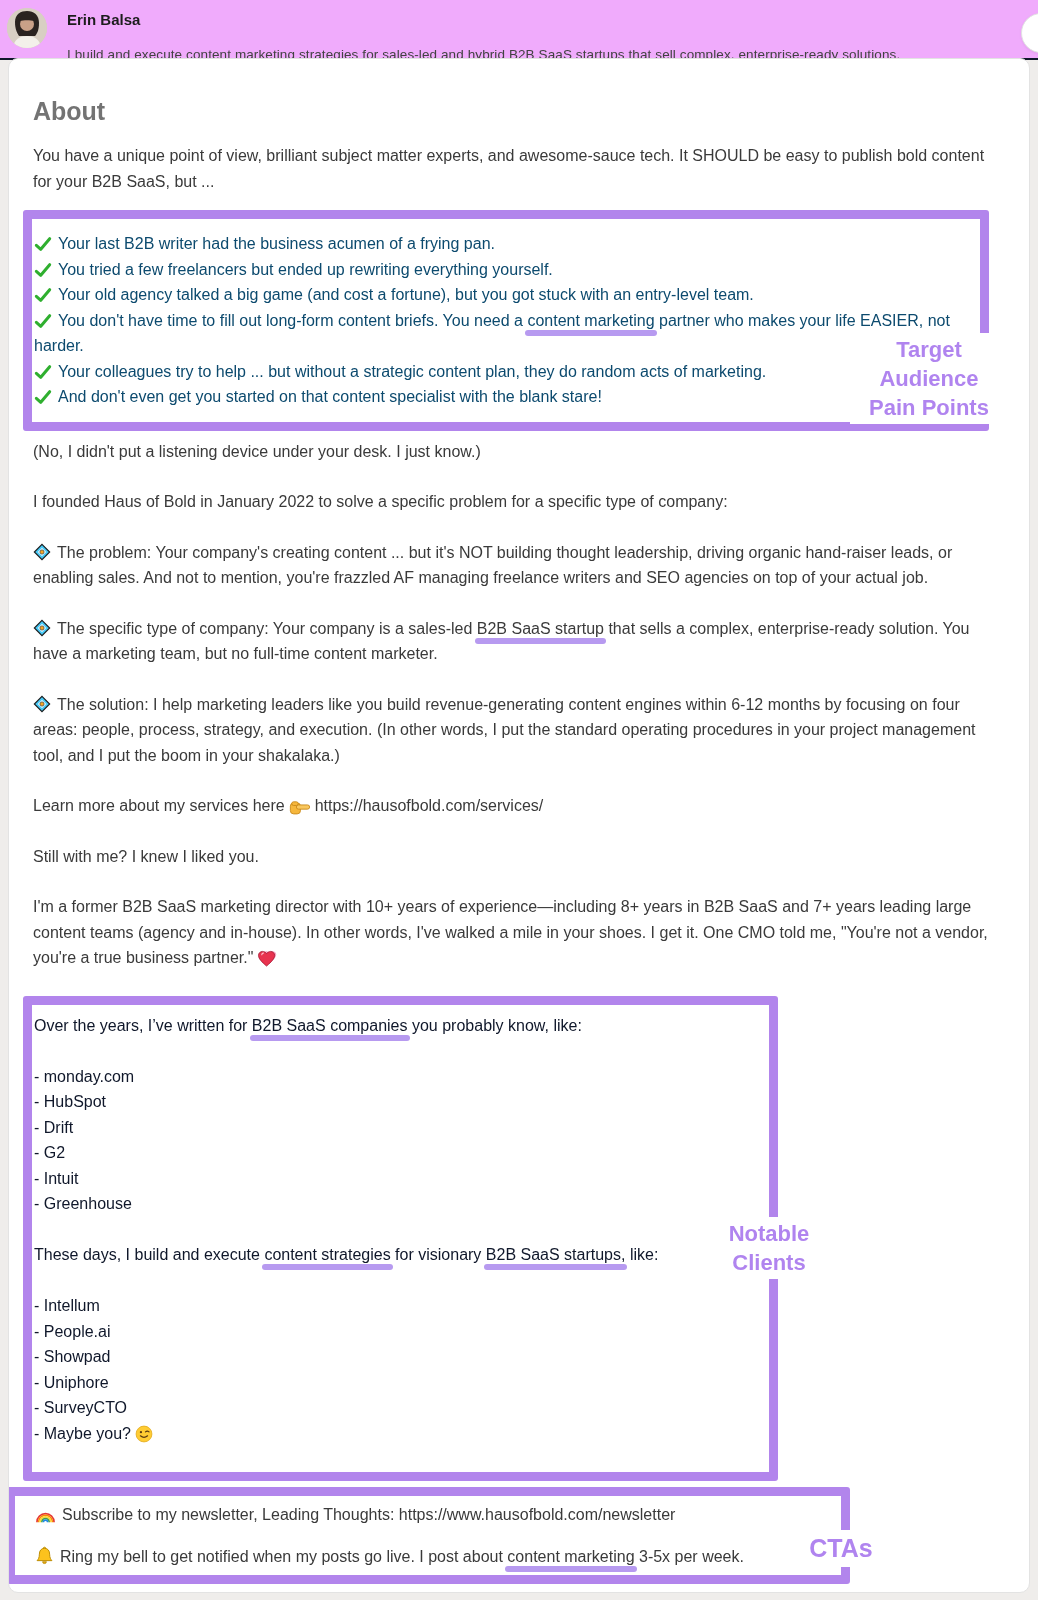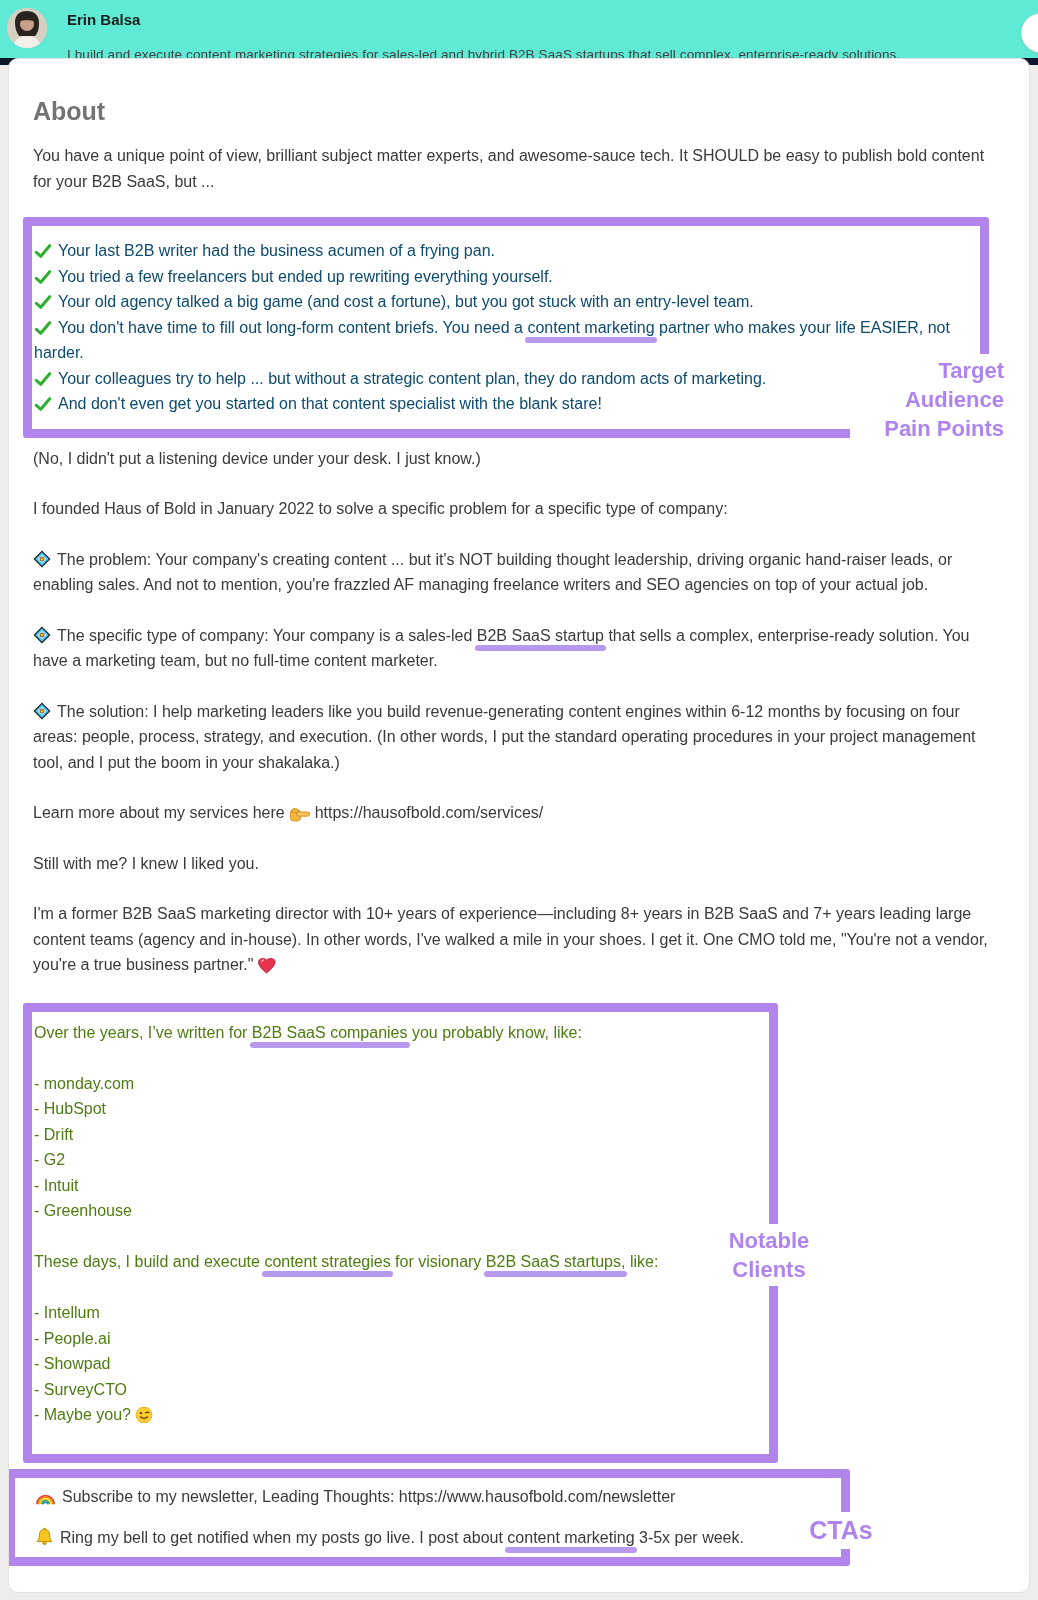--- a/index.html
+++ b/index.html
@@ -5,22 +5,22 @@
   html,body{margin:0;padding:0;}
   body{
     width:1038px;height:1600px;overflow:hidden;position:relative;
     background:#efedeb;
     font-family:"Liberation Sans","DejaVu Sans",sans-serif;
     color:#3a3a3a;
     -webkit-font-smoothing:antialiased;
   }
   
   .top-header{
-    position:absolute;top:0;left:0;width:1038px;height:58px;background:#5eead4;
-    border-bottom:7px solid #0f172a;
+    position:absolute;top:0;left:0;width:1038px;height:58px;background:#f0abfc;
+    border-bottom:2px solid #0f172a;
   }
   .avatar{
     position:absolute;top:8px;left:7px;width:40px;height:40px;border-radius:50%;
     overflow:hidden;background:#d6cdc2;cursor:pointer;
   }
   .hdr-name{
     position:absolute;top:11px;left:67px;font-size:15px;font-weight:bold;color:#1c1c1c;
   }
   .hdr-tagline{
     position:absolute;top:36px;left:67px;font-size:13.5px;color:#424242;letter-spacing:.1px;margin-top:11px;
@@ -33,21 +33,21 @@
   .card{
     position:absolute;top:58px;left:8px;width:1022px;height:1535px;
     background:#fff;border:1px solid #e3e3e3;border-radius:10px;
     box-sizing:border-box;padding:22px 24px 6px 24px;overflow:hidden;
   }
   .about-title{
     font-size:25px;font-weight:bold;color:#737373;line-height:32px;
     margin:14px 0 16px 0;
   }
   .p{font-size:16px;line-height:25.5px;margin:0 0 25px 0;color:#3a3a3a;}
-  .p.tight{margin-bottom:23px;}
+  .p.tight{margin-bottom:16px;}
   .seg-u{position:relative;white-space:nowrap;}
   .seg-u::after{
     content:"";position:absolute;left:-2px;right:-2px;bottom:-7px;height:6px;
     border-radius:3px;background:#b79af0;
   }
   
   .ic{display:inline-block;vertical-align:-3px;margin-right:6px;}
   .ic-mid{display:inline-block;vertical-align:-4px;margin:0 4px;}
   .ic-end{display:inline-block;vertical-align:-4px;margin-left:4px;}
   
@@ -57,24 +57,24 @@
   }
   .pbox-1{margin:0 16px 8px -10px;padding:12px 10px 12px 2px;}
   .pbox-2{width:755px;margin:0 0 6px -10px;padding:8px 14px 26px 2px;}
   .pbox-3{width:844px;margin:0 0 0 -27px;padding:6px 14px 6px 20px;}
   .pain-item{font-size:16px;line-height:25.5px;color:#0c4a6e;}
   .annotation{
     position:absolute;z-index:3;background:#fff;
     color:#b084ef;font-weight:bold;font-size:22px;line-height:29px;
     text-align:center;padding:2px 4px;
   }
-  .ann-1{right:-28px;top:128px;width:150px;text-align:right;}
+  .ann-1{right:-28px;top:114px;width:150px;}
   .ann-2{left:100%;top:212px;transform:translateX(-50%);width:110px;}
   .ann-3{left:100%;top:34px;transform:translateX(-50%);font-size:25px;padding:4px 8px;}
-  .client-line{font-size:16px;line-height:25.5px;color:#4d7c0f;}
+  .client-line{font-size:16px;line-height:25.5px;color:#0f172a;}
   .list-gap{height:25.5px;}
   .cta-line{font-size:16px;line-height:25.5px;color:#3a3a3a;}
   .cta-line + .cta-line{margin-top:16px;}
   .hidden-defs{position:absolute;width:0;height:0;overflow:hidden;}
 </style>
 </head>
 <body>
 
 <svg class="hidden-defs" aria-hidden="true">
   <defs>
@@ -200,20 +200,21 @@
     <div class="client-line">- Drift</div>
     <div class="client-line">- G2</div>
     <div class="client-line">- Intuit</div>
     <div class="client-line">- Greenhouse</div>
     <div class="list-gap"></div>
     <div class="client-line"><span><span>These days, I build and execute </span><span class="seg-u">content strategies</span><span> for visionary </span><span class="seg-u">B2B SaaS startups,</span><span> like:</span></span></div>
     <div class="list-gap"></div>
     <div class="client-line">- Intellum</div>
     <div class="client-line">- People.ai</div>
     <div class="client-line">- Showpad</div>
+    <div class="client-line">- Uniphore</div>
     <div class="client-line">- SurveyCTO</div>
     <div class="client-line"><span>- Maybe you?</span><svg class="ic-end" width="18" height="18">
           <use href="#i-wink"></use>
         </svg></div>
     <div class="annotation ann-2">
       <div>Notable</div>
       <div>Clients</div>
     </div>
   </div>
 

